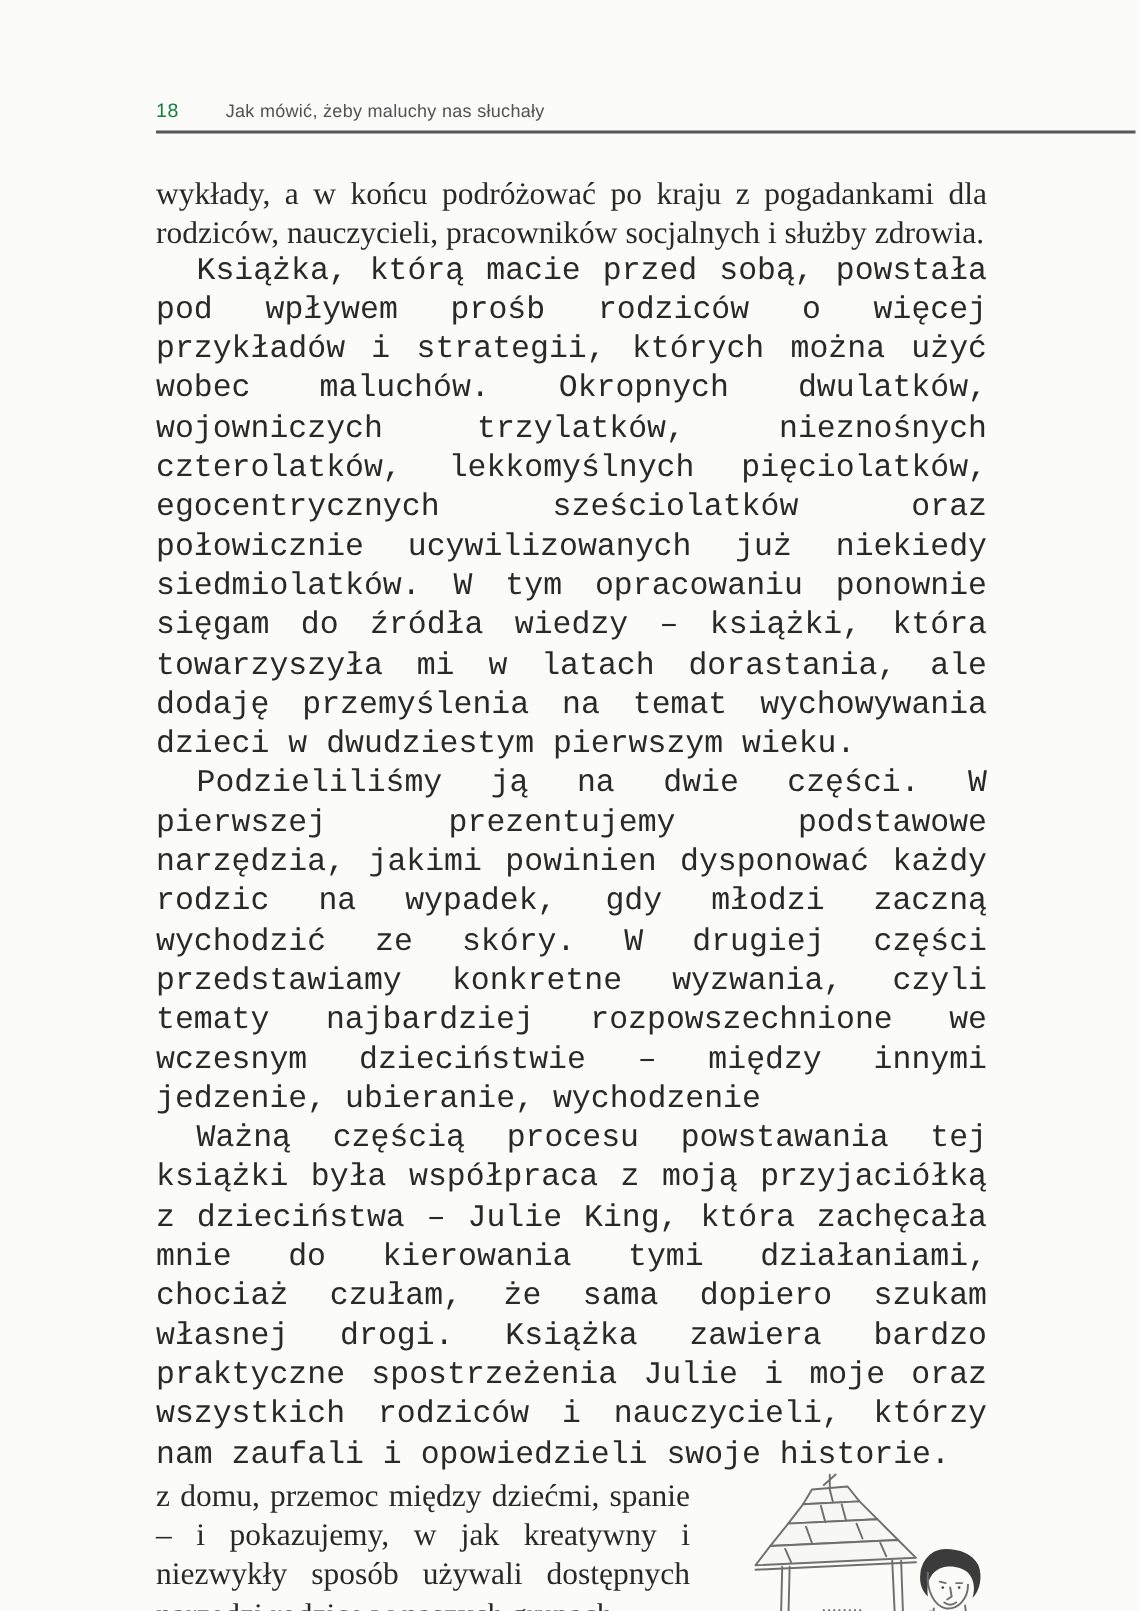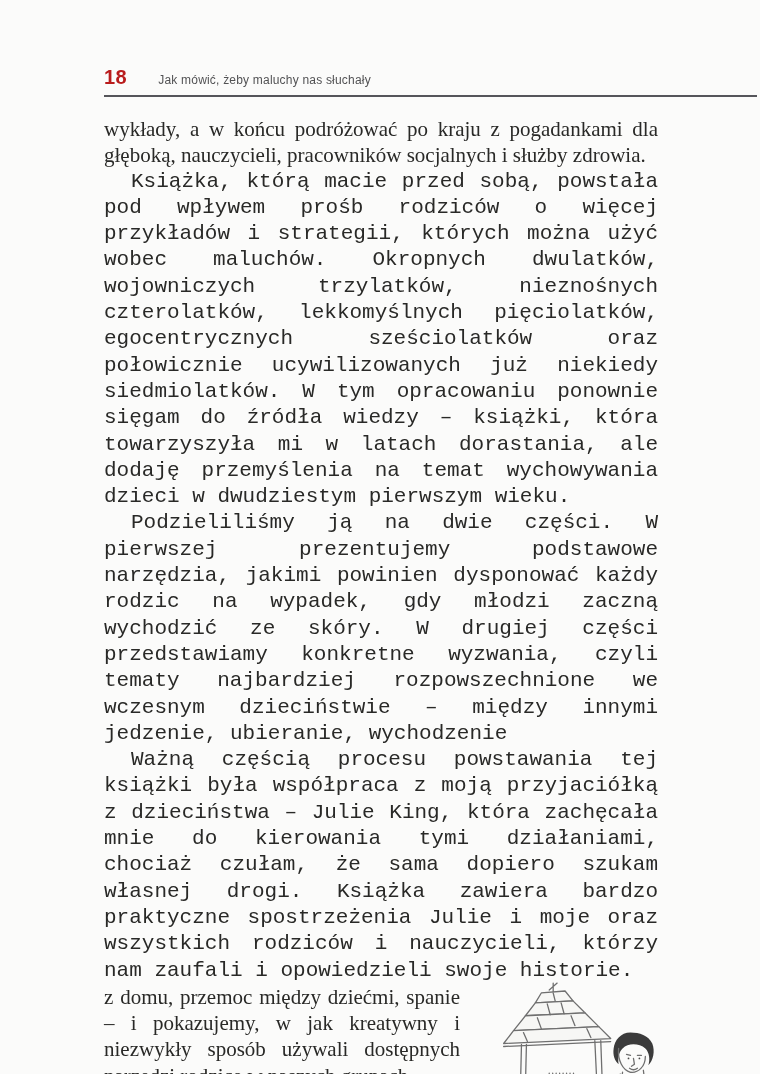--- a/index.html
+++ b/index.html
@@ -15,23 +15,23 @@
     position: absolute;
     left: 104px; top: 66px;
     width: 653px;
     display: flex;
     align-items: baseline;
     padding-bottom: 6px;
     border-bottom: 2px solid #55555a;
     font-family: "Liberation Sans", sans-serif;
   }
   .page-num {
-    font-size: 20px;
-    font-weight: 700;
-    color: #b91c1c;
+    font-size: 13px;
+    font-weight: 400;
+    color: #15803d;
     letter-spacing: 0.5px;
   }
   .running-title {
     margin-left: 31px;
     font-size: 12px;
     color: #525254;
     letter-spacing: 0.2px;
   }
 
   
@@ -68,21 +68,21 @@
 </style>
 </head>
 <body>
 
 <div class="page-header">
   <span class="page-num">18</span>
   <span class="running-title">Jak mówić, żeby maluchy nas słuchały</span>
 </div>
 
 <div class="body-text">
-  <p>wykłady, a w końcu podróżować po kraju z pogadankami dla głęboką, nauczycieli, pracowników socjalnych i służby zdrowia.</p>
+  <p>wykłady, a w końcu podróżować po kraju z pogadankami dla rodziców, nauczycieli, pracowników socjalnych i służby zdrowia.</p>
   <p class="indent">Książka, którą macie przed sobą, powstała pod wpływem prośb rodziców o więcej przykładów i strategii, których można użyć wobec maluchów. Okropnych dwulatków, wojowniczych trzylatków, nieznośnych czterolatków, lekkomyślnych pięciolatków, egocentrycznych sześciolatków oraz połowicznie ucywilizowanych już niekiedy siedmiolatków. W tym opracowaniu ponownie sięgam do źródła wiedzy – książki, która towarzyszyła mi w latach dorastania, ale dodaję przemyślenia na temat wychowywania dzieci w dwudziestym pierwszym wieku.</p>
   <p class="indent">Podzieliliśmy ją na dwie części. W pierwszej prezentujemy podstawowe narzędzia, jakimi powinien dysponować każdy rodzic na wypadek, gdy młodzi zaczną wychodzić ze skóry. W drugiej części przedstawiamy konkretne wyzwania, czyli tematy najbardziej rozpowszechnione we wczesnym dzieciństwie – między innymi jedzenie, ubieranie, wychodzenie</p>
   <p class="indent">Ważną częścią procesu powstawania tej książki była współpraca z moją przyjaciółką z dzieciństwa – Julie King, która zachęcała mnie do kierowania tymi działaniami, chociaż czułam, że sama dopiero szukam własnej drogi. Książka zawiera bardzo praktyczne spostrzeżenia Julie i moje oraz wszystkich rodziców i nauczycieli, którzy nam zaufali i opowiedzieli swoje historie.</p>
 
   <div class="bottom-row">
     <div class="narrow-col">
       <p>z domu, przemoc między dziećmi, spanie – i pokazujemy, w jak kreatywny i niezwykły sposób używali dostępnych narzędzi rodzice w naszych grupach.</p>
     </div>
 
     <div class="illo-cell">

